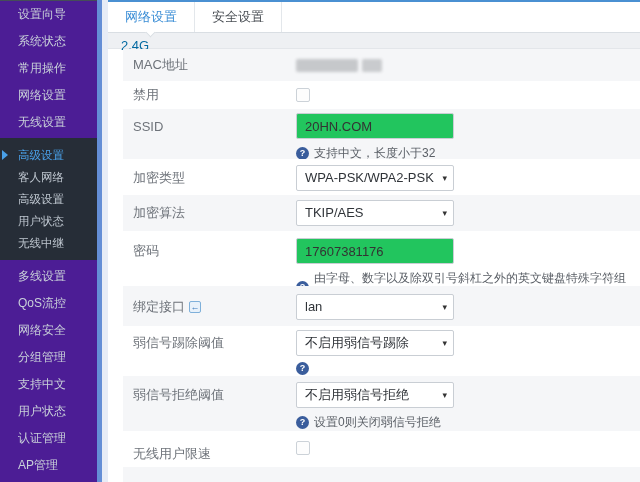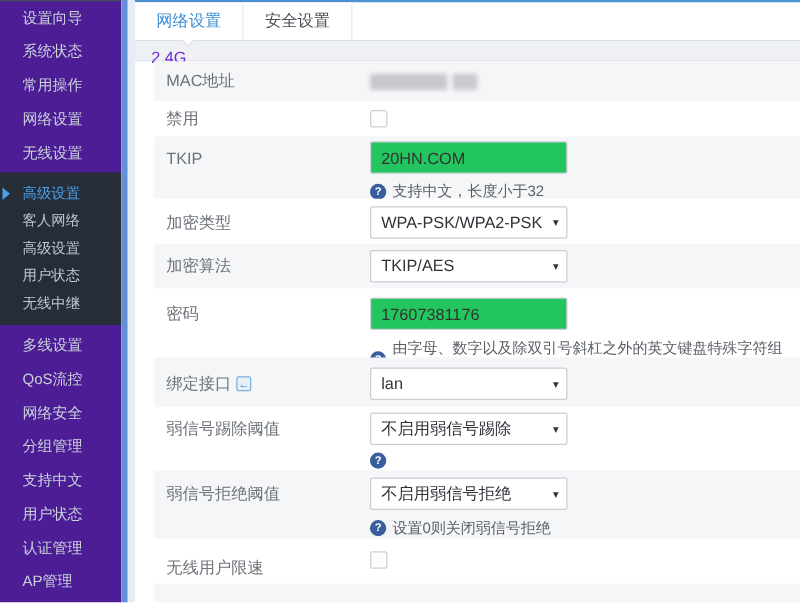--- a/index.html
+++ b/index.html
@@ -72,21 +72,21 @@
   }
   .tab.active { color: #3d8fd6; }
   .tab.active .notch {
     position: absolute; bottom: -4px; left: 50%; margin-left: -4px;
     width: 7px; height: 7px; background: #fff;
     border-right: 1px solid #d9dee3; border-bottom: 1px solid #d9dee3;
     transform: rotate(45deg);
   }
   .sec-header {
     height: 16px; line-height: 26px; flex: none;
-    background: #eef0f3; color: #6d28d9;
+    background: #eef0f3; color: #0369a1;
     padding-left: 13px; font-size: 13px;
     border-bottom: 1px solid #e3e6ea;
   }
 
   .form { flex: 1; display: flex; flex-direction: column; padding-left: 15px; }
   .row { display: flex; padding-left: 10px; flex: none; }
   .row.gray { background: #f5f6f8; }
   .row.white { background: #ffffff; }
   .lbl {
     width: 163px; flex: none;
@@ -213,21 +213,21 @@
       </div>
 
       <div class="row white r-dis">
         <div class="lbl">禁用</div>
         <div class="ctrl">
             <div class="cbx"></div>
           </div>
       </div>
 
       <div class="row gray r-ssid">
-        <div class="lbl">TKIP</div>
+        <div class="lbl">SSID</div>
         <div class="ctrl">
           <input class="input" type="text" value="20HN.COM" style="">
           <div class="hint">
             <span class="q-icon">?</span>
             <span>支持中文，长度小于32</span>
           </div>
         </div>
       </div>
 
       <div class="row white r-enct">

